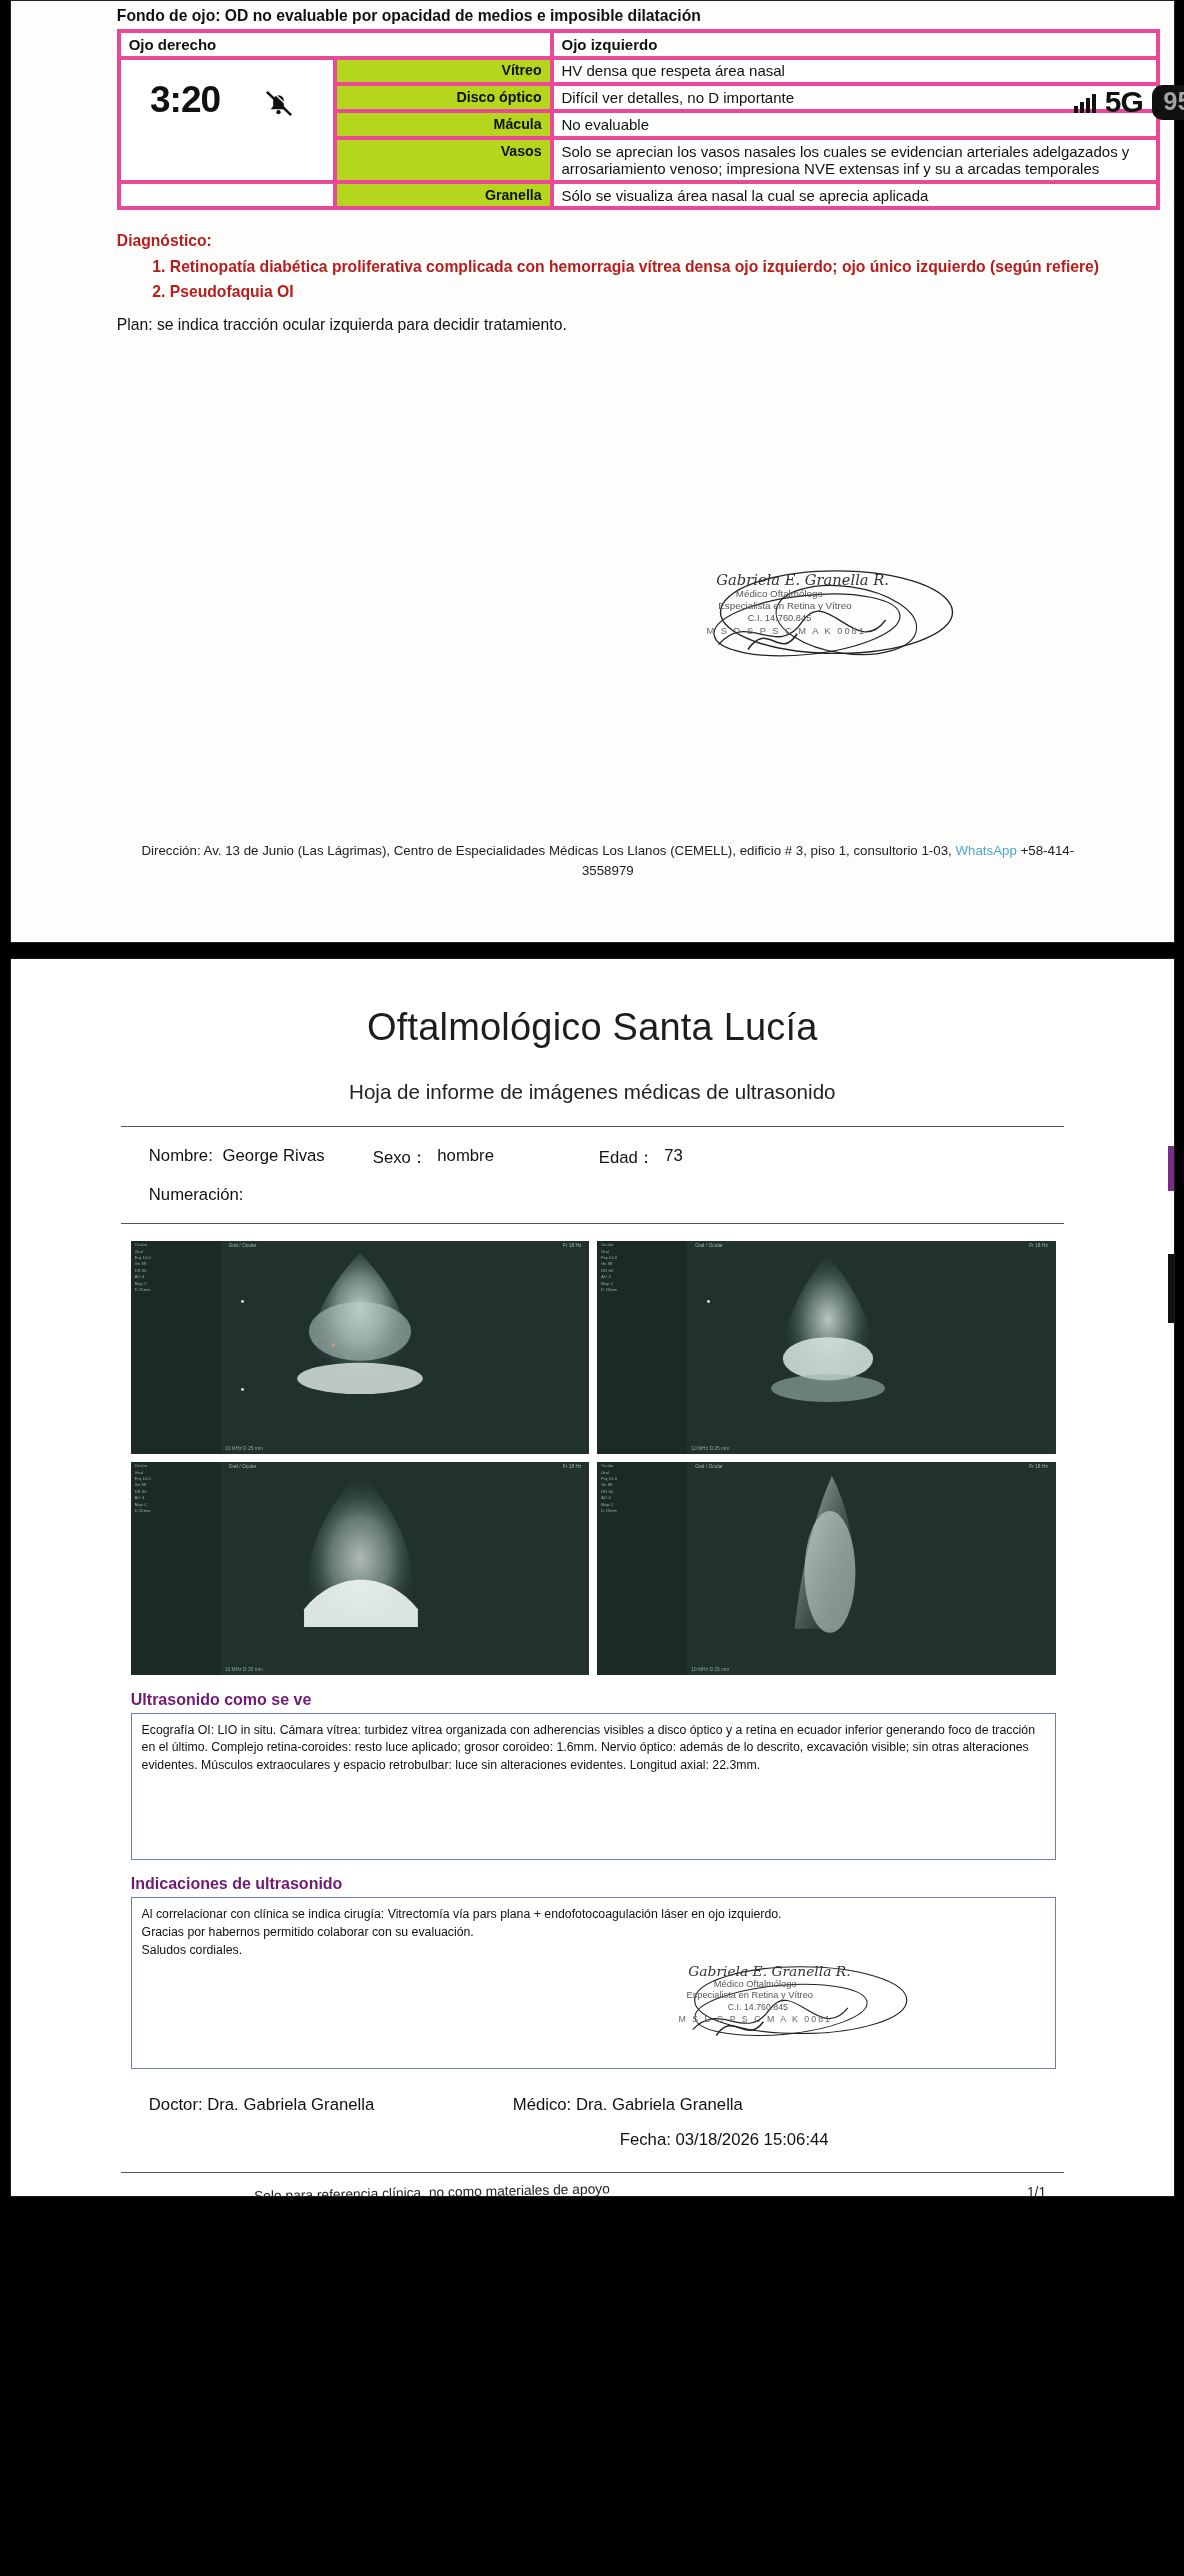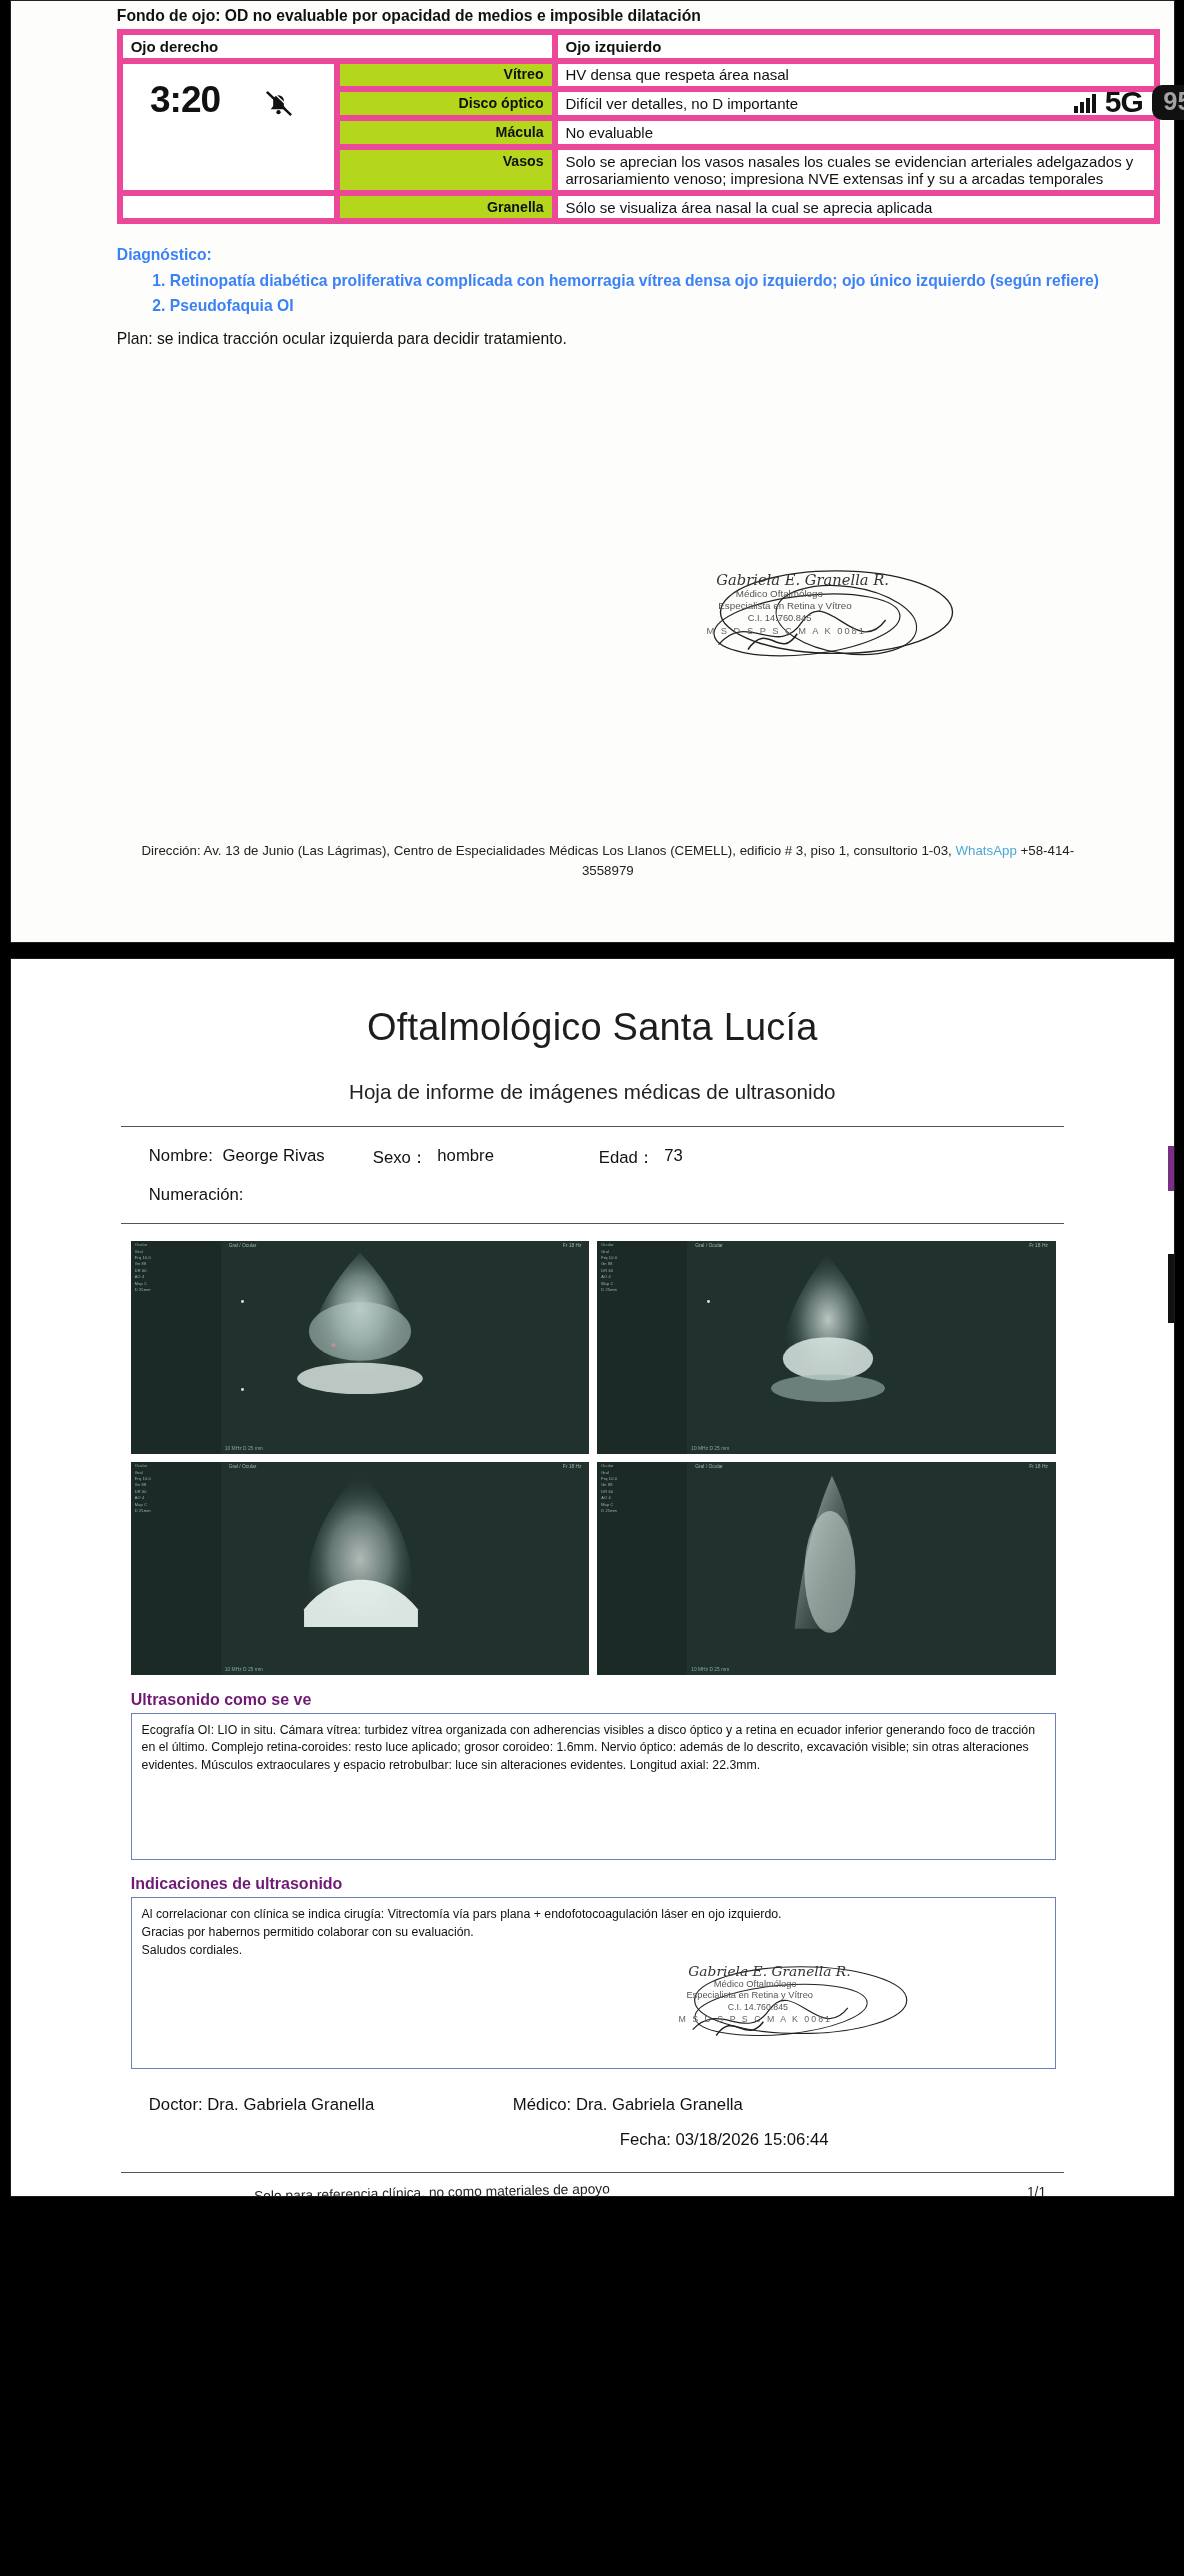--- a/index.html
+++ b/index.html
@@ -34,21 +34,21 @@
     padding: 5.9px 0 3.9px 106px;
   }
   .eye-table {
     width: 1043px;
     margin-left: 106px;
     border-collapse: collapse;
     table-layout: fixed;
     font-size: 15px;
   }
   .eye-table td, .eye-table th {
-    border: 6px solid #ec4899;
+    border: 4px solid #ec4899;
     padding: 2.9px 7.9px;
     vertical-align: top;
     color: #111;
   }
   .hdr-green {
     background: #b4d61d;
     color: #ffffff;
     font-weight: bold;
     text-align: left;
     font-size: 15px;
@@ -60,21 +60,21 @@
     text-align: right;
     font-size: 14.2px;
     width: 138px;
   }
   .col-od { width: 413px; background: #ffffff; }
   .col-oi { background: #ffffff; }
 
   .diag-block {
     margin: 21.6px 0 0 106px;
     font-size: 15.7px;
-    color: #3b82f6;
+    color: #b91c1c;
   }
   .diag-title { font-weight: bold; }
   .diag-list {
     margin: 5.9px 0 0 0;
     padding-left: 53px;
   }
   .diag-list li {
     font-weight: bold;
     margin-bottom: 3.9px;
     line-height: 1.35;

